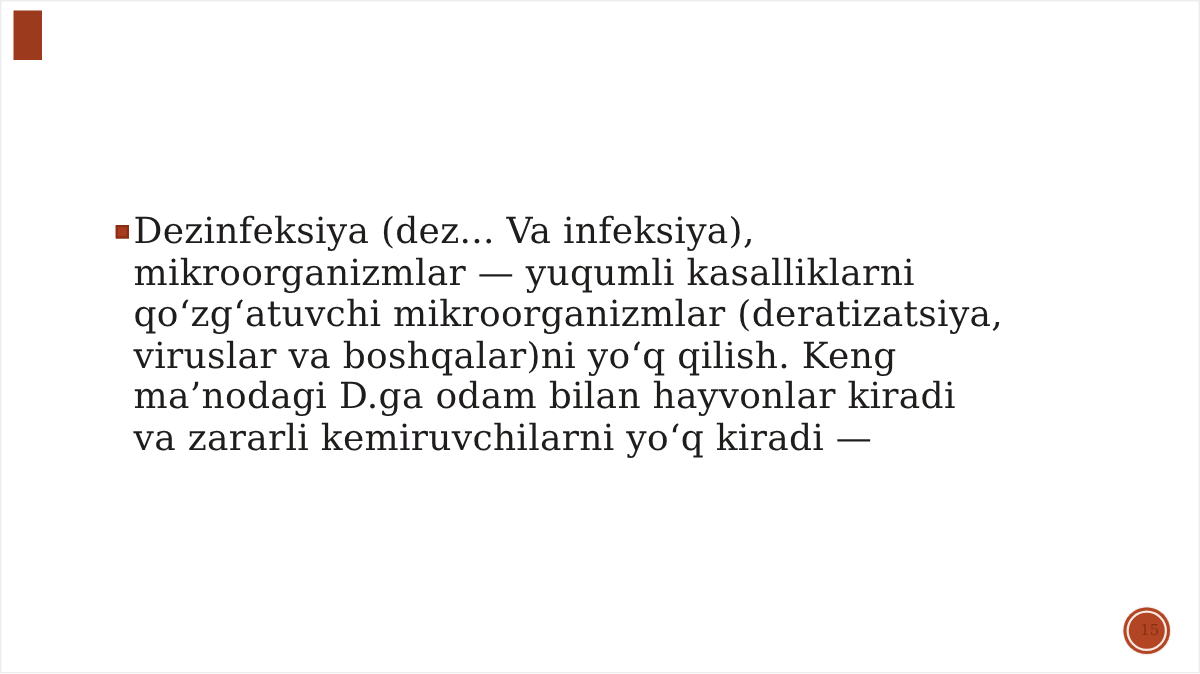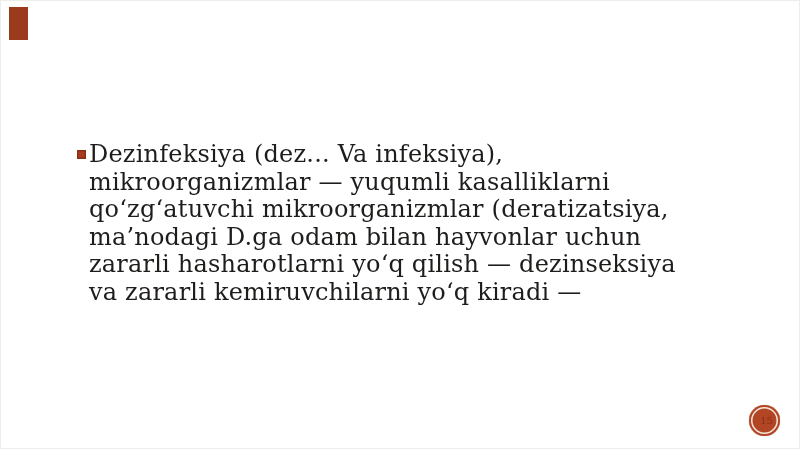--- a/index.html
+++ b/index.html
@@ -86,22 +86,22 @@
 <div class="stage">
 
   <div class="corner-rect"></div>
 
   <div class="text-block">
     <span class="bullet-marker"></span>
     <div class="lines">
       <div class="line">Dezinfeksiya (dez... Va infeksiya),</div>
       <div class="line">mikroorganizmlar — yuqumli kasalliklarni</div>
       <div class="line">qo‘zg‘atuvchi mikroorganizmlar (deratizatsiya,</div>
-      <div class="line">ma’nodagi D.ga odam bilan hayvonlar uchun</div>
-      <div class="line">zararli hasharotlarni yo‘q qilish — dezinseksiya</div>
+      <div class="line">viruslar va boshqalar)ni yo‘q qilish. Keng</div>
+      <div class="line">ma’nodagi D.ga odam bilan hayvonlar kiradi</div>
       <div class="line">va zararli kemiruvchilarni yo‘q kiradi —</div>
     </div>
   </div>
 
   <div class="page-badge">
     <span class="page-number">15</span>
   </div>
 
 </div>
 

